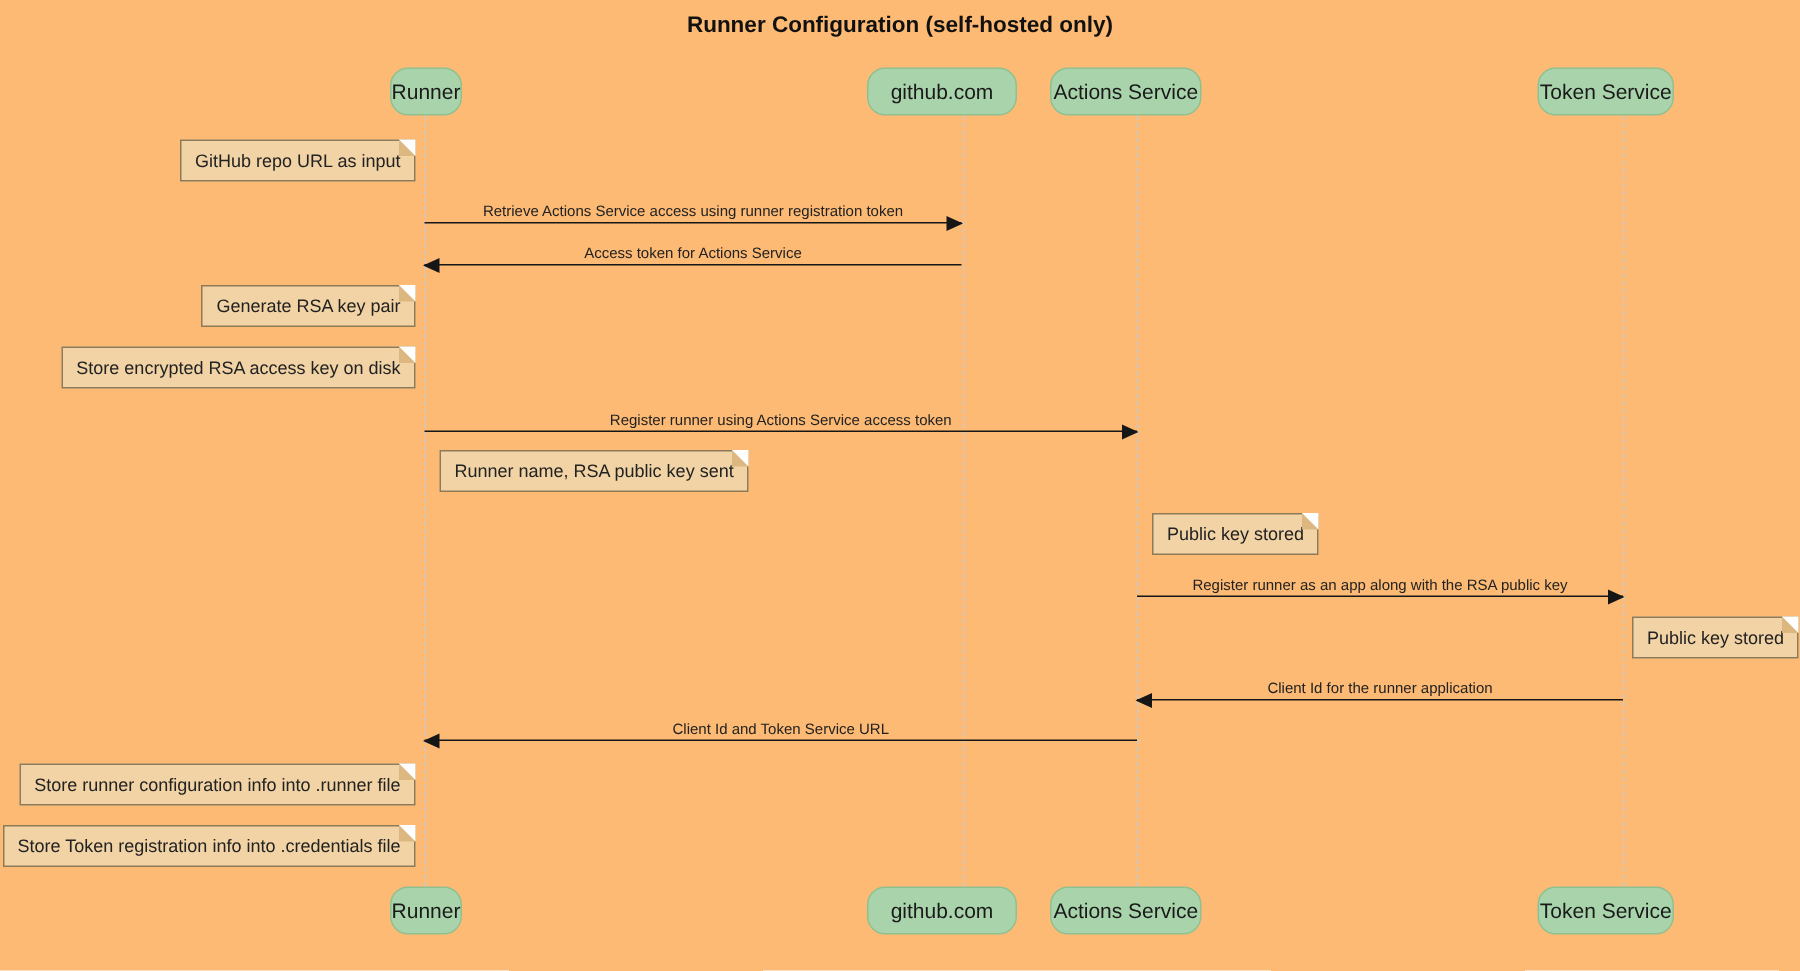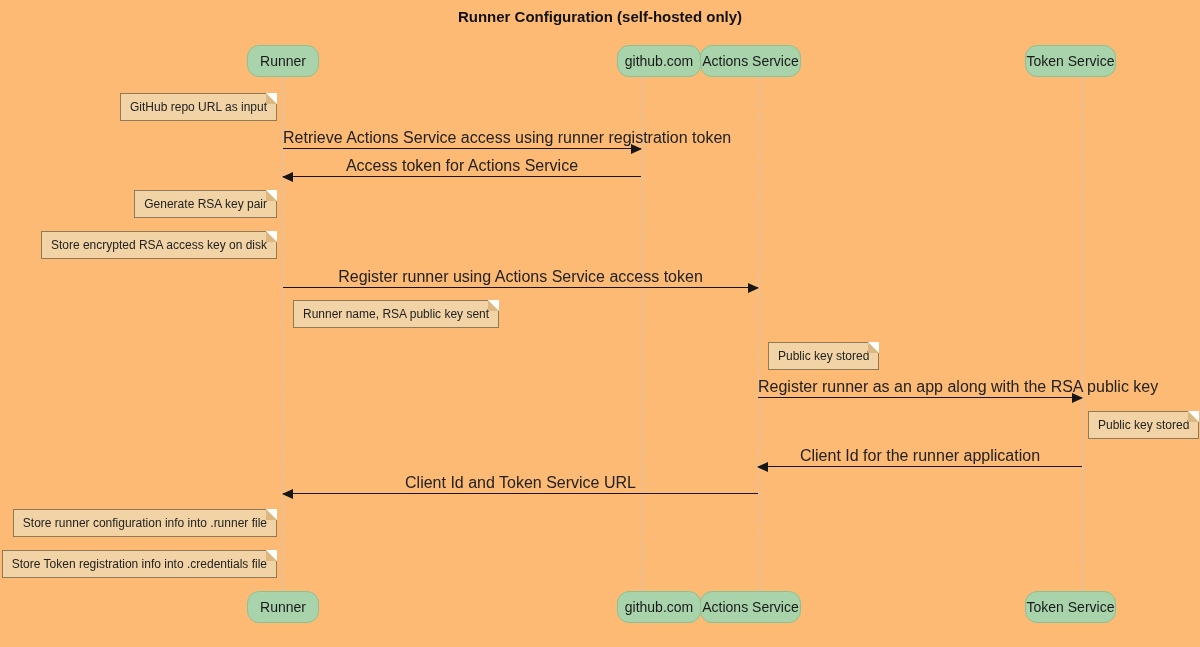--- a/index.html
+++ b/index.html
@@ -25,28 +25,28 @@
   .ll-github{left:642px}
   .ll-actions{left:758px}
   .ll-token{left:1082px}
 
   .participant{position:absolute;height:32px;box-sizing:border-box;
     background:var(--participant-fill);border:1px solid var(--participant-border);
     border-radius:12px;display:flex;align-items:center;justify-content:center;
     font-size:14px;white-space:nowrap;}
   .row-top{top:45px}
   .row-bottom{top:591px}
-  .p-runner{left:247px;width:72px}
-  .p-github{left:617px;width:84px}
+  .p-runner{left:260px;width:48px}
+  .p-github{left:578px;width:100px}
   .p-actions{left:700px;width:101px}
   .p-token{left:1025px;width:91px}
 
   .msg{position:absolute;height:0;border-top:1px solid var(--arrow);}
   .msg-label{position:absolute;left:0;right:0;bottom:2px;text-align:center;
-    font-size:16px;white-space:nowrap;color:#222;}
+    font-size:10px;white-space:nowrap;color:#222;}
   .ah{position:absolute;width:0;height:0;top:-5px;}
   .ah-right{right:-1px;border-left:11px solid var(--arrow);
     border-top:5px solid transparent;border-bottom:5px solid transparent;}
   .ah-left{left:-1px;border-right:11px solid var(--arrow);
     border-top:5px solid transparent;border-bottom:5px solid transparent;}
   .m1{left:283px;width:358px;top:148px}
   .m2{left:283px;width:358px;top:176px}
   .m3{left:283px;width:475px;top:287px}
   .m4{left:758px;width:324px;top:397px}
   .m5{left:758px;width:324px;top:466px}

